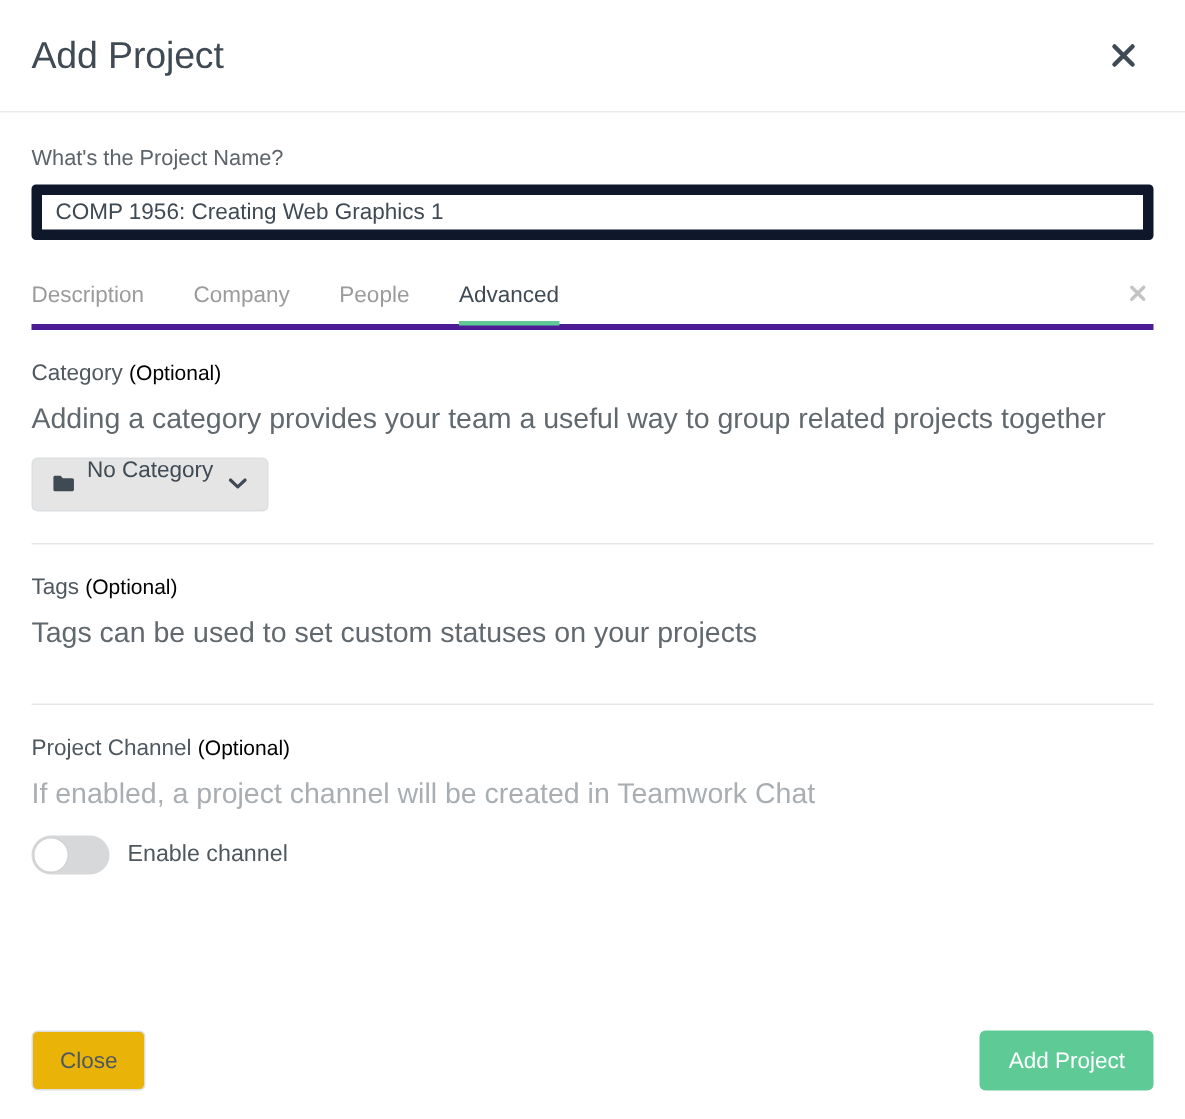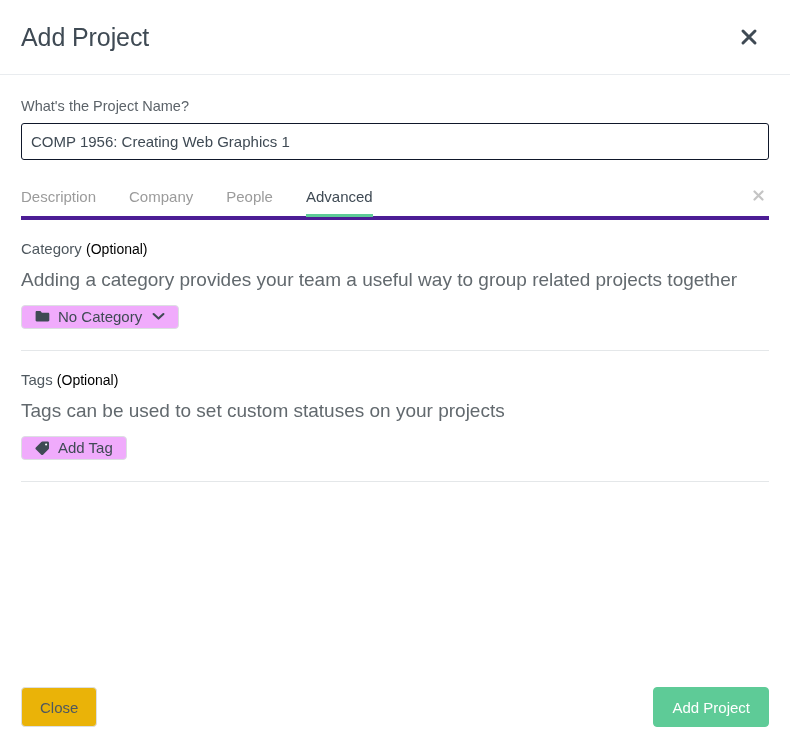--- a/index.html
+++ b/index.html
@@ -61,21 +61,21 @@
     font-size: 14.5px;
     color: #5c6369;
     margin-top: 23px;
     margin-bottom: 9px;
     display: block;
   }
   .text-input {
     display: block;
     width: 748px;
     height: 37px;
-    border: 1px solid #0f172a;
+    border: 7px solid #0f172a;
     border-radius: 3px;
     padding: 0 9px;
     font-family: "Liberation Sans", sans-serif;
     font-size: 15px;
     color: #3f4a54;
     background: #ffffff;
     outline: none;
   }
 
   
@@ -148,25 +148,24 @@
     line-height: 1.2;
   }
   .section-desc.muted {
     color: #a9aeb2;
     margin-bottom: 16px;
   }
 
   
   .pill-button {
     display: inline-flex;
-    align-items: center;
     gap: 8px;
-    height: 24px;
+    height: 36px;
     padding: 0 13px;
-    background: #f0abfc;
+    background: #e5e5e5;
     border: 1px solid #dcdfe2;
     border-radius: 4px;
     font-family: "Liberation Sans", sans-serif;
     font-size: 15px;
     color: #3f4a54;
     cursor: pointer;
     line-height: 1;
   }
   .pill-button .icon { display: flex; align-items: center; }
   .chevron { margin-left: 2px; display: flex; align-items: center; }
@@ -294,32 +293,36 @@
   </div>
 
   <div class="section-divider"></div>
 
   <div class="section">
     <h2 class="section-title">
       <span>Tags</span>
       <span class="optional">(Optional)</span>
     </h2>
     <p class="section-desc">Tags can be used to set custom statuses on your projects</p>
-    <button class="pill-button">
-      <span class="icon">
-        <svg width="15" height="14" viewBox="0 0 15 14" aria-hidden="true">
-          <path d="M0.8 6.6 L6.3 1.1 C6.6 0.8 7 0.6 7.4 0.6 L12.6 0.6 C13.4 0.6 14 1.2 14 2 L14 7.2 C14 7.6 13.8 8 13.5 8.3 L8 13.8 C7.5 14.3 6.8 14.3 6.3 13.8 L0.8 8.3 C0.3 7.8 0.3 7.1 0.8 6.6 Z" fill="#3f4a54"></path>
-          <circle cx="11.1" cy="3.5" r="1.05" fill="#ffffff"></circle>
-        </svg>
-      </span>
-      <span>Add Tag</span>
-    </button>
   </div>
 
   <div class="section-divider"></div>
 
+  <div class="section">
+    <h2 class="section-title">
+      <span>Project Channel</span>
+      <span class="optional">(Optional)</span>
+    </h2>
+    <p class="section-desc muted">If enabled, a project channel will be created in Teamwork Chat</p>
+    <div class="toggle-row">
+      <button class="toggle">
+        <span class="knob"></span>
+      </button>
+      <span class="toggle-label">Enable channel</span>
+    </div>
+  </div>
 
 </div>
 
 <div class="modal-footer">
   <button class="btn-close">Close</button>
   <button class="btn-primary">Add Project</button>
 </div>
 
 </body></html>

